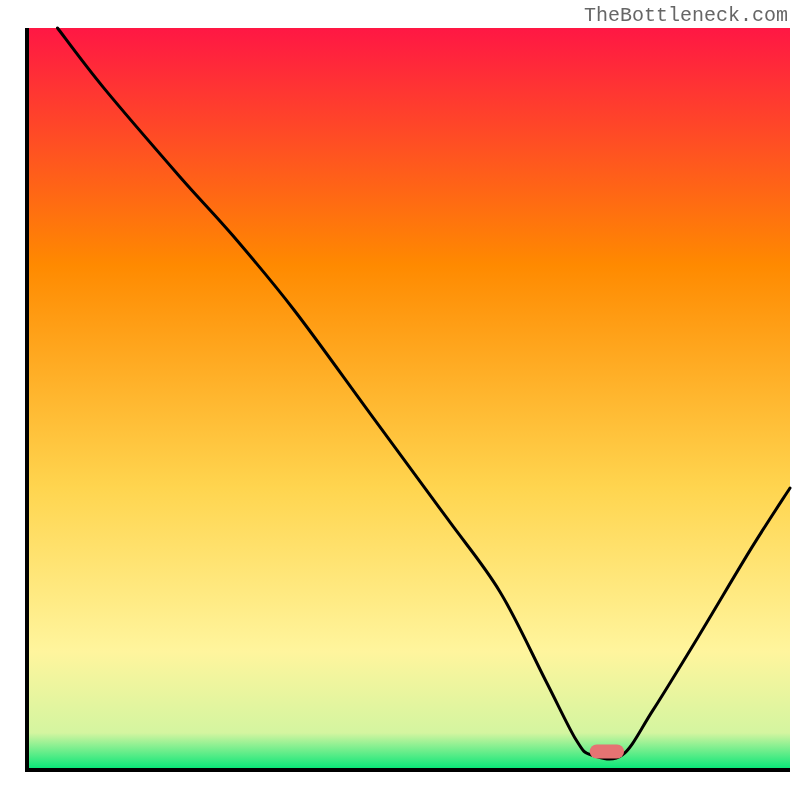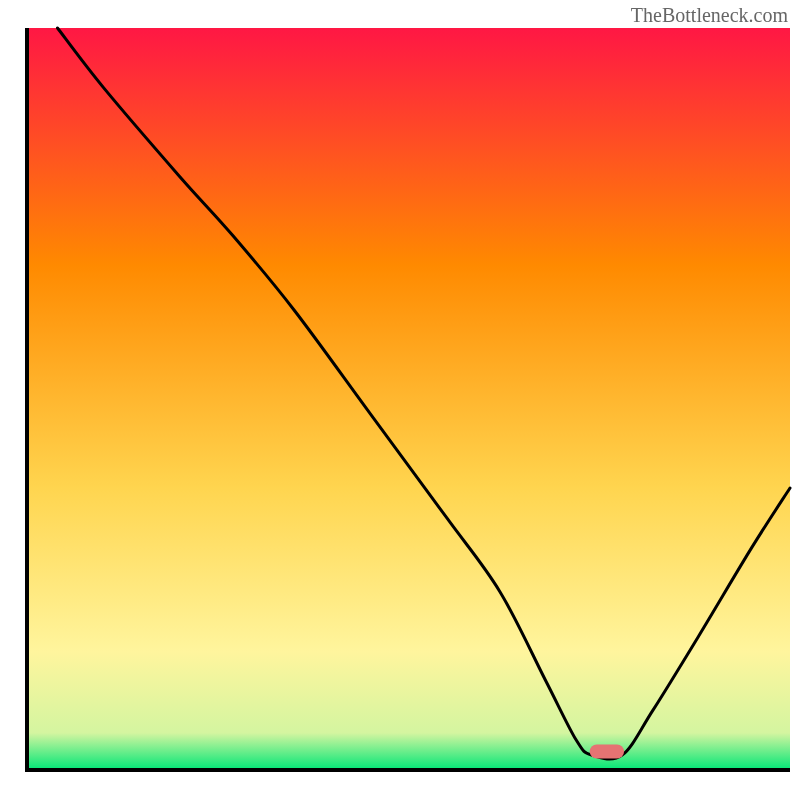--- a/index.html
+++ b/index.html
@@ -15,21 +15,21 @@
     width: 800px;
     height: 800px;
   }
   .watermark {
     position: absolute;
     top: 4px;
     right: 12px;
     font-size: 20px;
     color: #666;
     font-weight: 500;
-    font-family: Liberation Serif, serif;
+    font-family: Liberation Mono, monospace;
   }
   svg {
     display: block;
   }
 </style>
 </head>
 <body>
 <div class="container">
 
 <svg width="800" height="800">

